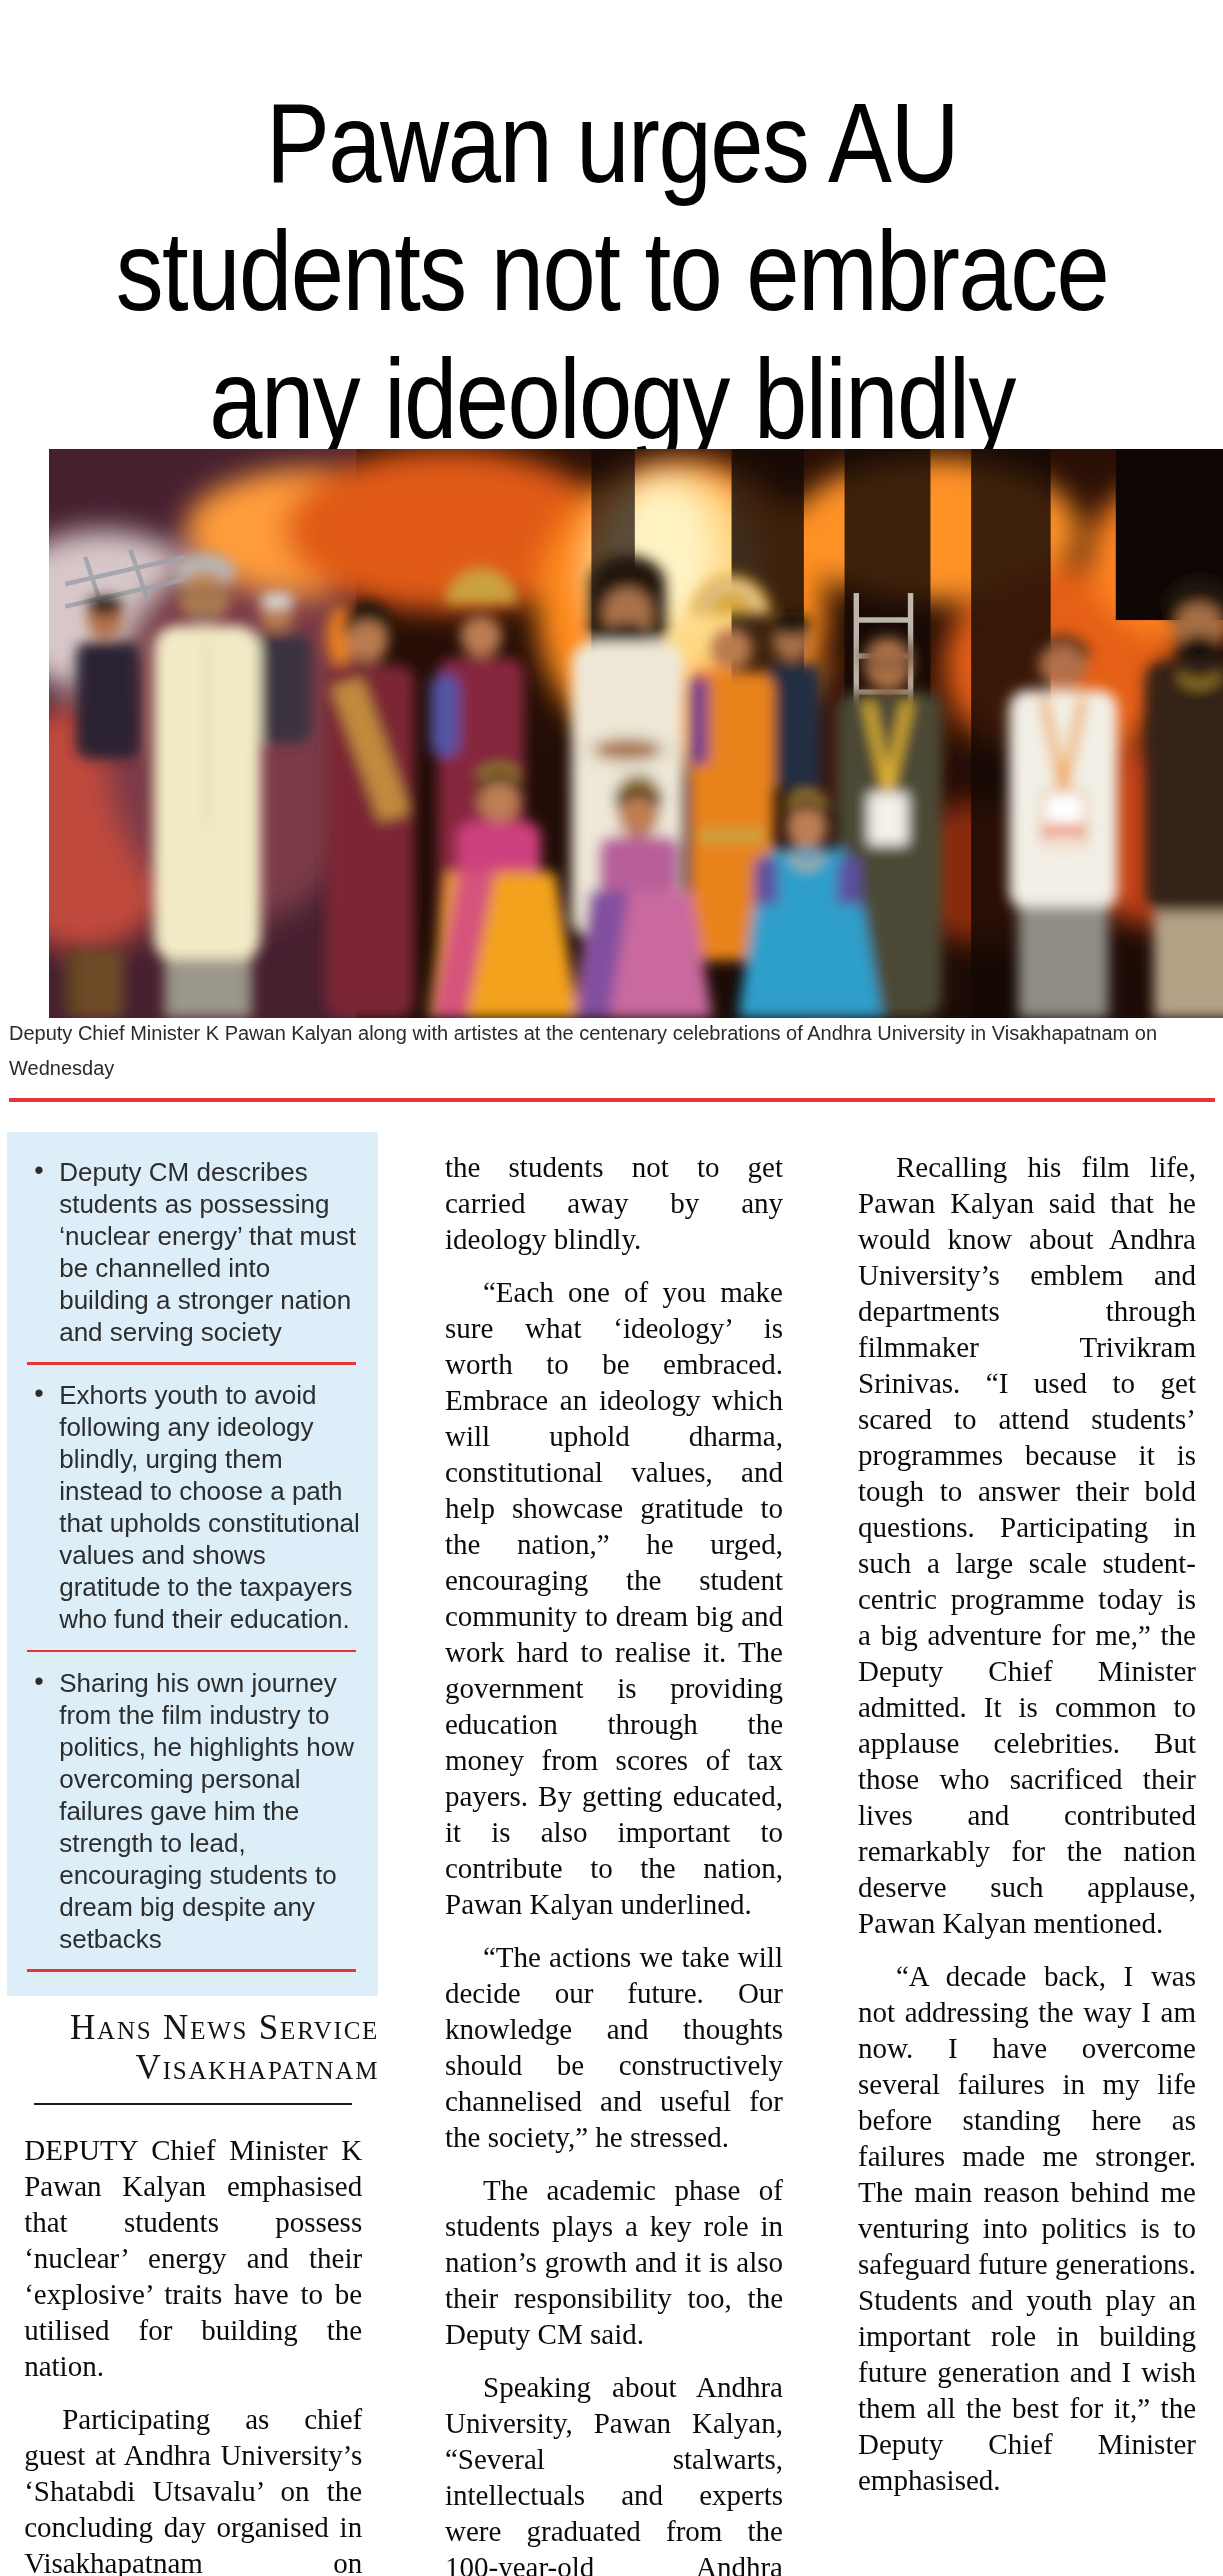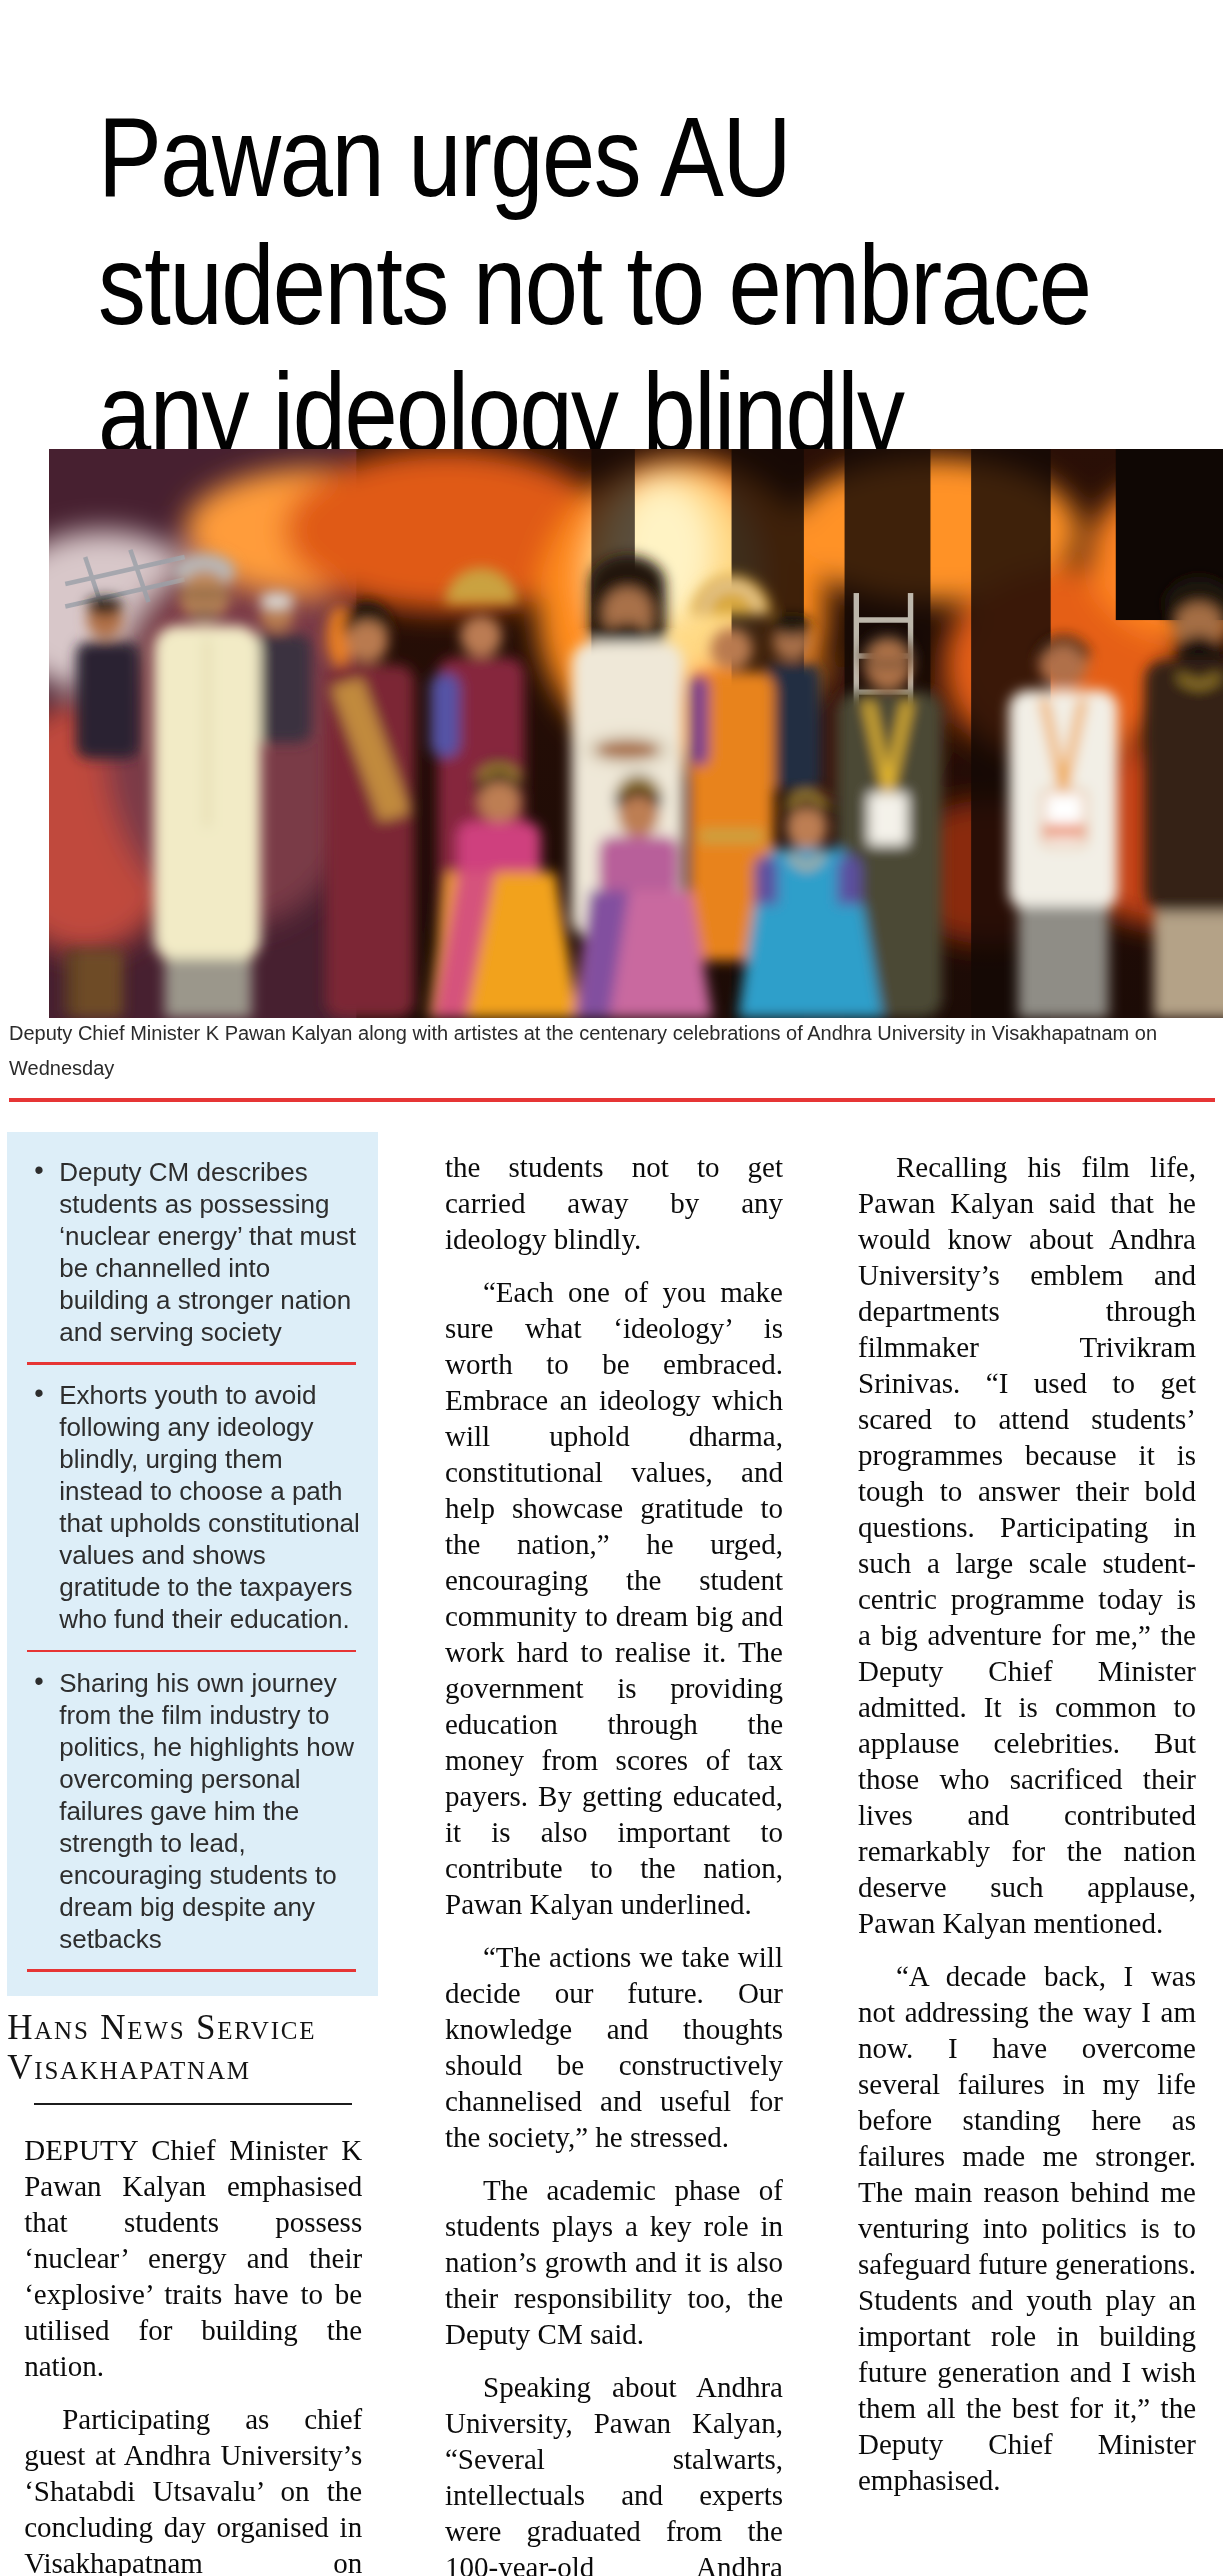--- a/index.html
+++ b/index.html
@@ -1,20 +1,20 @@
 <!DOCTYPE html>
 <html style="font-size:14.5px"><head>
 <meta charset="utf-8">
 <style>
   html,body{margin:0;padding:0;background:#ffffff;}
   body{position:relative;width:1224px;height:2576px;overflow:hidden;
        font-family:"Liberation Serif",serif;color:#0b0b0b;}
 
   
-  .headline{position:absolute;top:17px;left:0;right:0;
+  .headline{position:absolute;top:3px;left:0;right:0;text-align:center;
             font-family:"Liberation Sans",sans-serif;font-weight:400;color:#020202;
             font-size:114px;line-height:128px;letter-spacing:-1.8px;}
   .headline .hl{display:block;transform:scaleX(.84);transform-origin:50% 50%;white-space:nowrap;}
 
   
   .photo{position:absolute;top:434px;left:9px;width:1206px;height:569px;overflow:hidden;background:#1c0b06;}
   .photo svg{display:block;width:100%;height:100%;}
 
   
   .caption{position:absolute;top:1016px;left:9px;width:1206px;
@@ -27,21 +27,21 @@
   .col-left{left:7.2px;} .col-mid{left:428px;} .col-right{left:841px;}
 
   
   .hlbox{background:#ddeef8;padding:23.5px 0 9px 0;width:371px;}
   .hl-item{position:relative;padding:0 14.5px 0 52px;
            font-family:"Liberation Sans",sans-serif;font-size:26px;line-height:32px;color:#2d2d2d;}
   .hl-item .dot{position:absolute;left:27px;top:-1.8px;font-size:27px;color:#2d2d2d;}
   .hl-sep{height:2.7px;background:#e63535;margin:14.5px 22px 14.5px 20px;}
 
   
-  .byline{margin-top:12.7px;text-align:left;font-variant:small-caps;
+  .byline{margin-top:12.7px;text-align:right;font-variant:small-caps;
           font-size:35px;line-height:40px;letter-spacing:1.8px;color:#141414;}
   .byline-rule{width:318px;height:2.7px;background:#1c1c1c;margin:14.5px auto 0 auto;}
 
   
   .col p{margin:17px;text-align:justify;font-size:29px;line-height:36px;}
   .col p.ind{text-indent:38px;}
   .col-left p.first{margin-top:27px;}
 </style>
 </head>
 <body>

